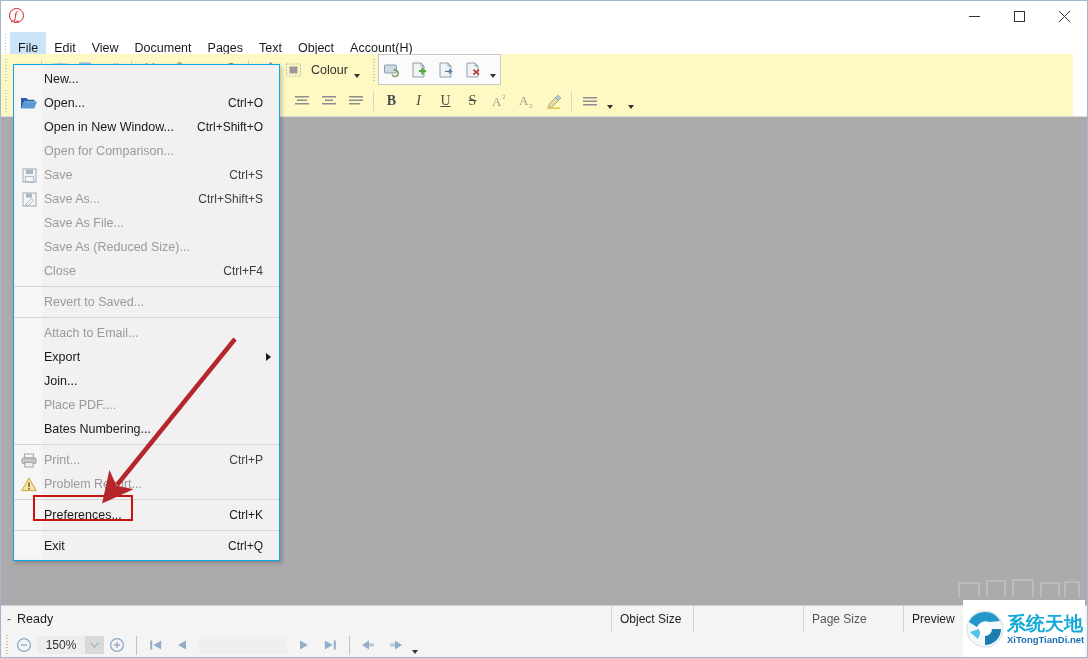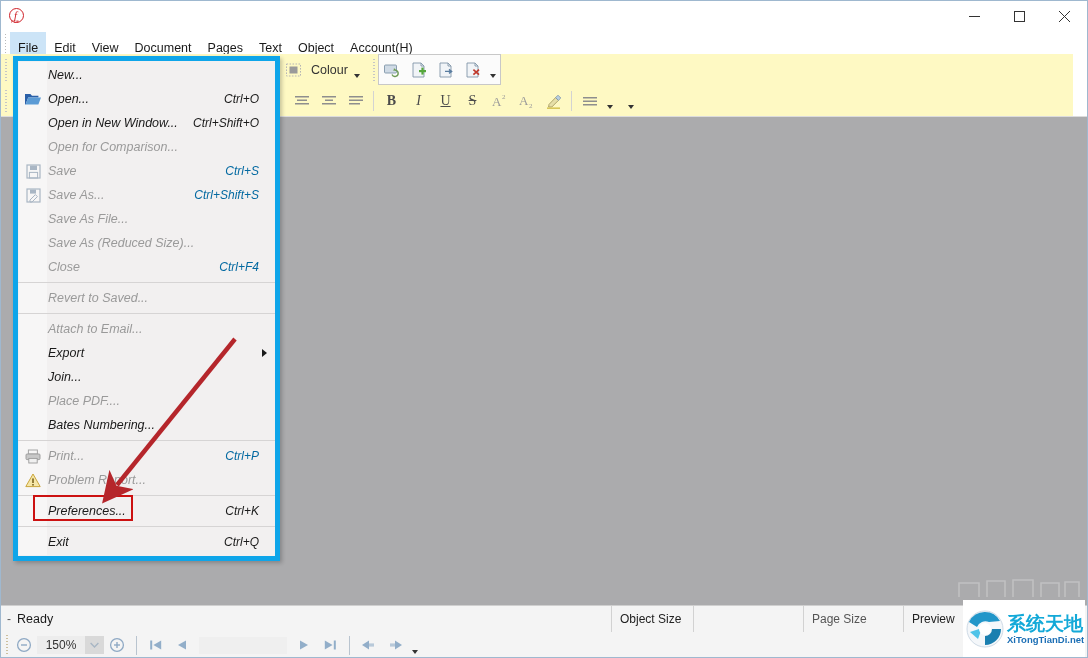--- a/index.html
+++ b/index.html
@@ -186,29 +186,28 @@
   .logo-cn {
     font-size: 19px; font-weight: bold; color: #13a9d8; line-height: 21px;
     letter-spacing: 0px;
   }
   .logo-en {
     font-size: 9.5px; font-weight: bold; color: #1c6fb5; line-height: 11px;
   }
 
   
   .dropdown {
-    position: absolute; left: 12px; top: 55px;
+    position: absolute; left: 12px; top: 63px;
     width: 267px;
     background: #f2f0f0;
-    border: 5px solid #0ea5e9;
+    border: 1px solid #0ea5e9;
     box-shadow: 2px 2px 4px rgba(0,0,0,.22);
     z-index: 40;
     padding: 2px 0 2px 0;
     box-sizing: border-box;
-    font-style: italic;
   }
   .dropdown .gutter {
     position: absolute; left: 1px; top: 1px;
     width: 28px; height: calc(100% - 2px);
     background: #f7f6f6;
   }
   .mrow {
     position: relative; height: 24px;
     display: flex; align-items: center;
     font-size: 12.5px; color: #1a1a1a;
@@ -216,21 +215,21 @@
   }
   .mrow.disabled { color: #9a9a9a; }
   .mrow .micon {
     width: 30px; height: 24px; flex: none;
     display: flex; align-items: center; justify-content: center;
   }
   .mrow .mlabel { flex: 1 1 auto; white-space: nowrap; }
   .mrow .maccel {
     flex: none; padding-right: 16px; color: inherit; font-size: 12px;
   }
-  .mrow.disabled .maccel { color: #0369a1; }
+  .mrow.disabled .maccel { color: #404040; }
   .mrow .msub {
     position: absolute; right: 8px; top: 8px;
     width: 0; height: 0;
     border-top: 4.5px solid transparent; border-bottom: 4.5px solid transparent;
     border-left: 5.5px solid #1a1a1a;
   }
   .msep {
     height: 1px; background: #d6d4d4; margin: 3px 0 3px 0; position: relative; z-index: 2;
   }
 

